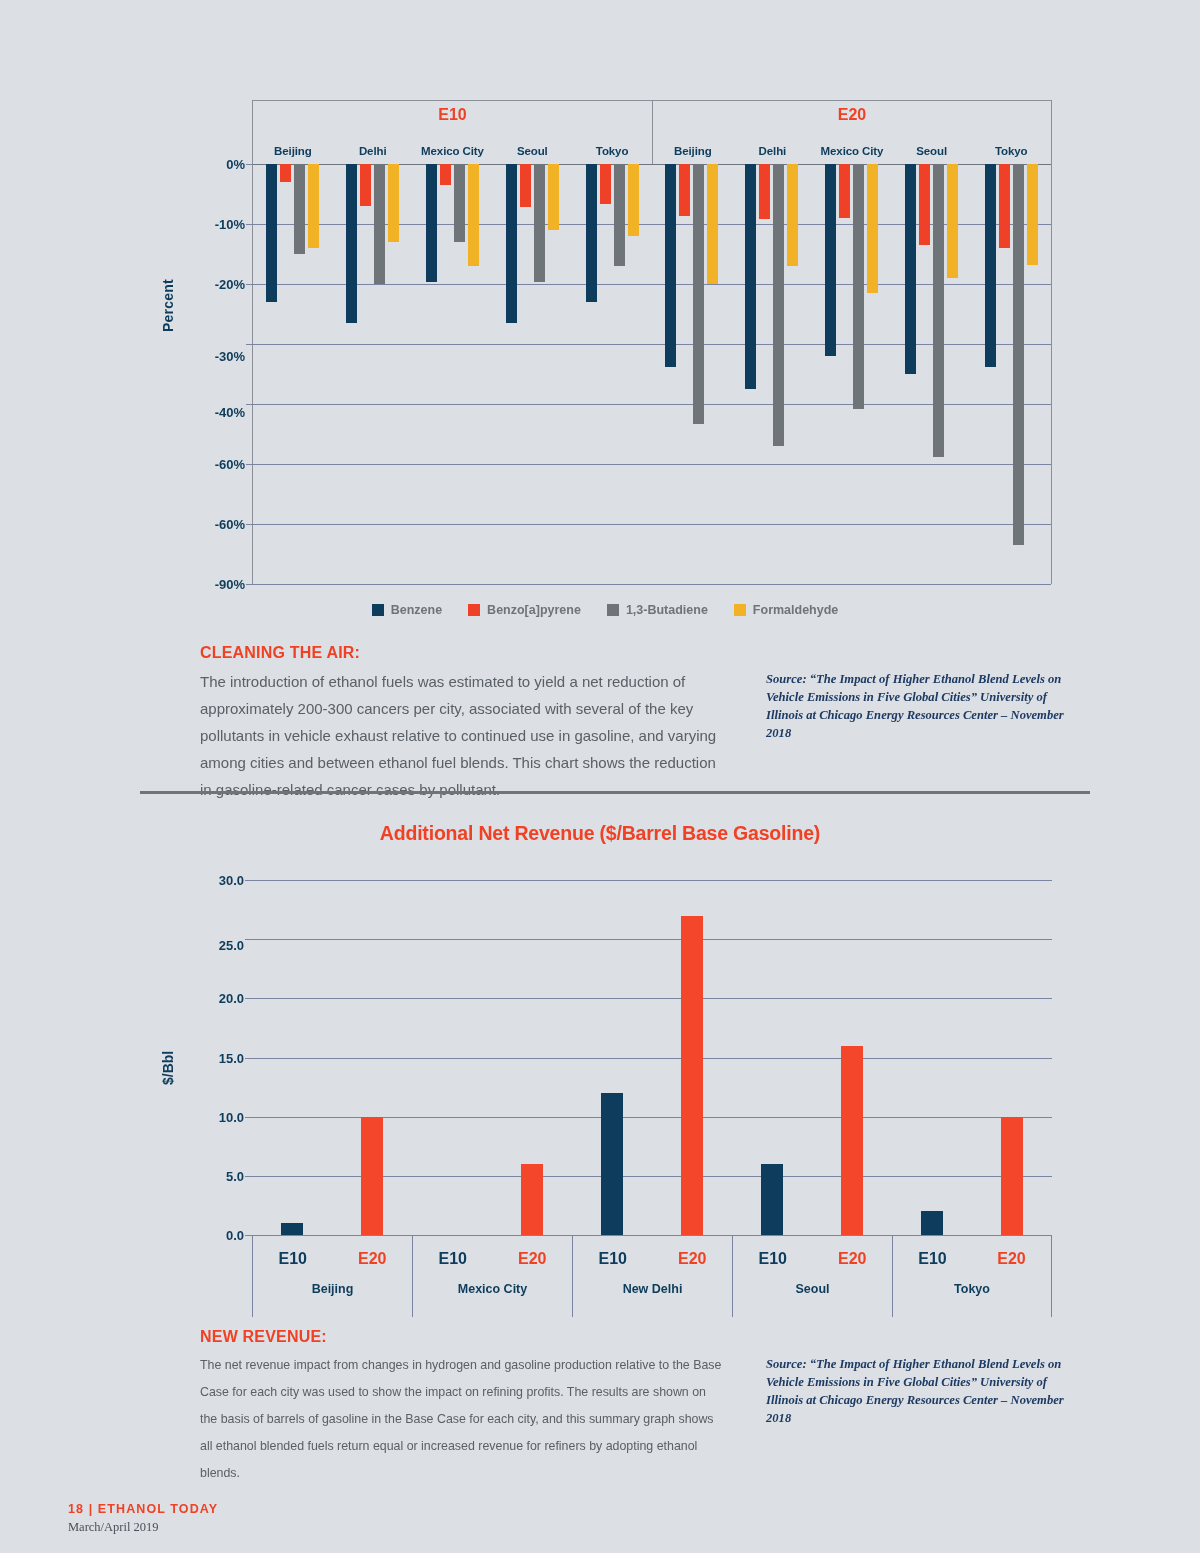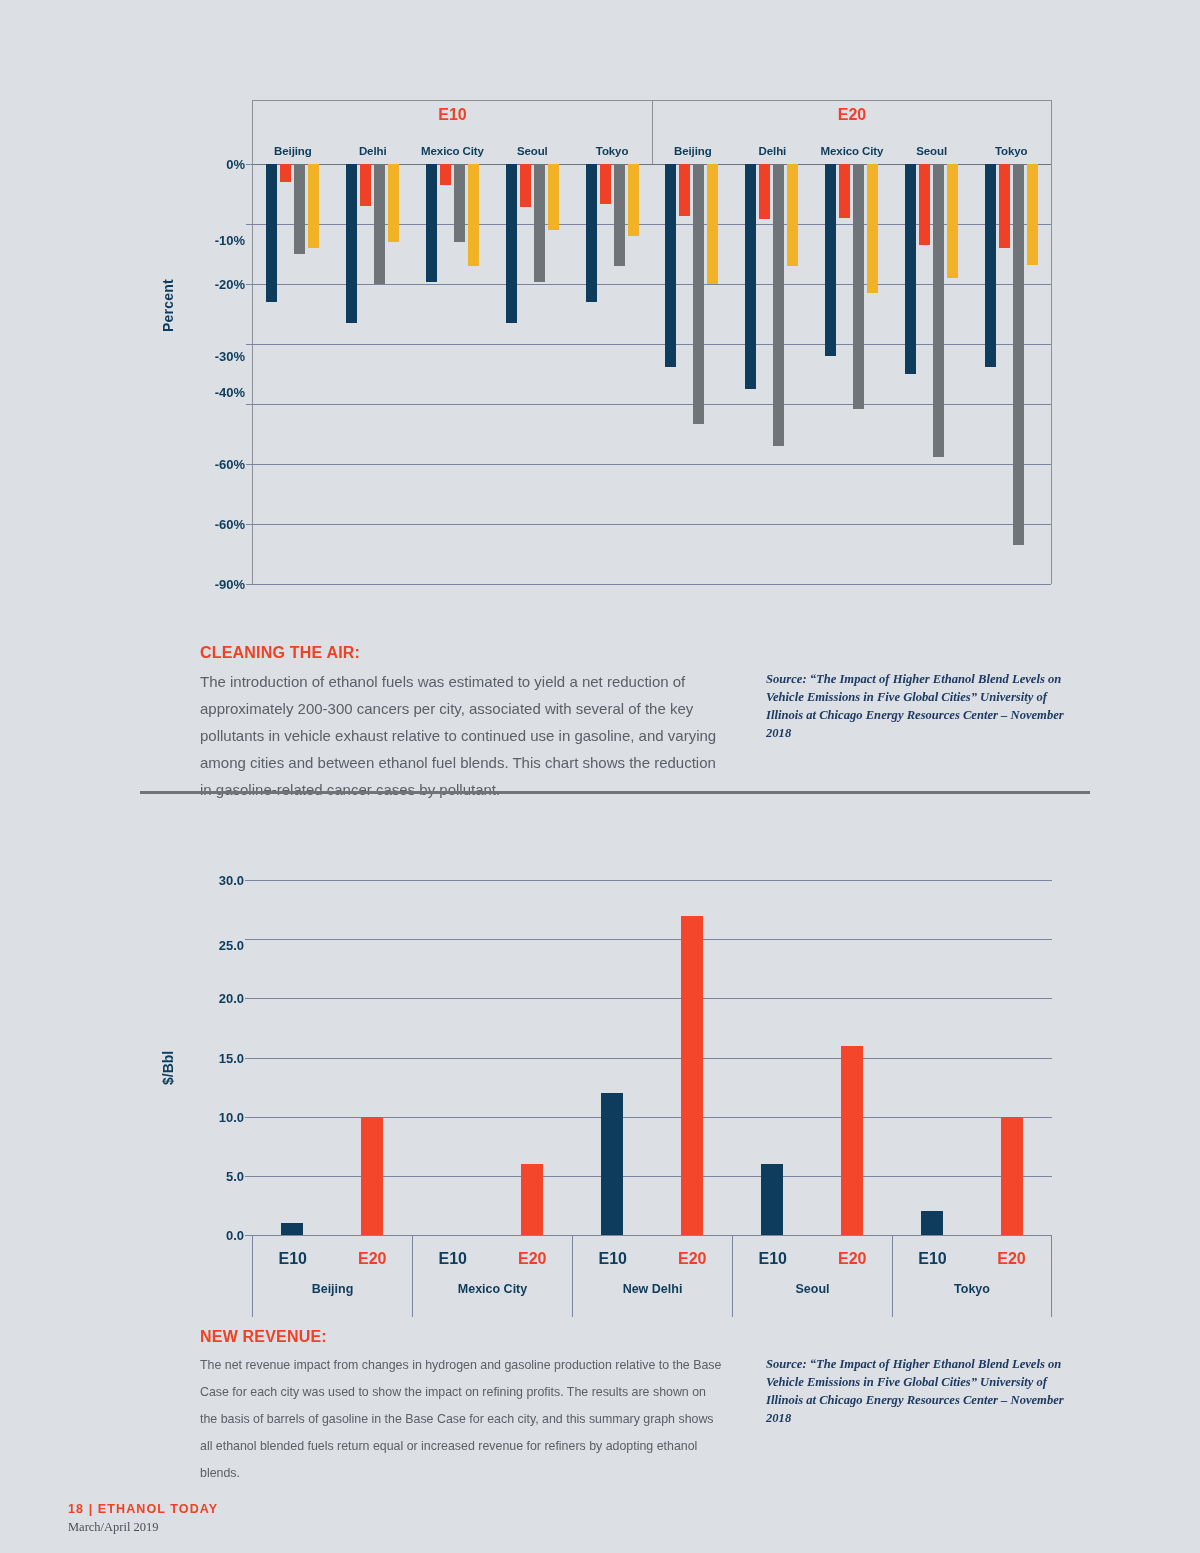--- a/index.html
+++ b/index.html
@@ -198,30 +198,30 @@
         </div>
       </div>
 
     <div class="c1-plot">
       <div class="c1-grid" id="c1grid">
           <div class="gl zero" style="top: 0px;"></div>
           <div class="tick" style="top: 0px;"></div>
           <div class="ylab" style="top: 0px;">0%</div>
           <div class="gl" style="top: 60px;"></div>
           <div class="tick" style="top: 60px;"></div>
-          <div class="ylab" style="top: 76px;">-10%</div>
+          <div class="ylab" style="top: 60px;">-10%</div>
           <div class="gl" style="top: 120px;"></div>
           <div class="tick" style="top: 120px;"></div>
           <div class="ylab" style="top: 120px;">-20%</div>
           <div class="gl" style="top: 180px;"></div>
           <div class="tick" style="top: 180px;"></div>
           <div class="ylab" style="top: 180px; margin-top: 12px;">-30%</div>
           <div class="gl" style="top: 240px;"></div>
           <div class="tick" style="top: 240px;"></div>
-          <div class="ylab" style="top: 228px; margin-left: 33px;">-40%</div>
+          <div class="ylab" style="top: 248px; margin-left: 33px;">-40%</div>
           <div class="gl" style="top: 300px;"></div>
           <div class="tick" style="top: 300px;"></div>
           <div class="ylab" style="top: 300px;">-60%</div>
           <div class="gl" style="top: 360px;"></div>
           <div class="tick" style="top: 360px;"></div>
           <div class="ylab" style="top: 360px;">-60%</div>
           <div class="gl" style="top: 420px;"></div>
           <div class="tick" style="top: 420px;"></div>
           <div class="ylab" style="top: 420px;">-90%</div>
         </div>
@@ -363,27 +363,46 @@
               <i style="background: rgb(110, 116, 120); height: 381px;"></i>
             </div>
             <div class="bar-neg">
               <i style="background: rgb(242, 178, 37); height: 100.8px;"></i>
             </div>
           </div>
         </div>
     </div>
   </div>
 
+  <div class="c1-legend" id="c1legend">
+      <div class="leg-item">
+        <span class="leg-sw" style="background: rgb(13, 60, 92);"></span>
+        <span class="leg-lbl">Benzene</span>
+      </div>
+      <div class="leg-item">
+        <span class="leg-sw" style="background: rgb(239, 65, 40);"></span>
+        <span class="leg-lbl">Benzo[a]pyrene</span>
+      </div>
+      <div class="leg-item">
+        <span class="leg-sw" style="background: rgb(110, 116, 120);"></span>
+        <span class="leg-lbl">1,3-Butadiene</span>
+      </div>
+      <div class="leg-item">
+        <span class="leg-sw" style="background: rgb(242, 178, 37);"></span>
+        <span class="leg-lbl">Formaldehyde</span>
+      </div>
+    </div>
 
   <div class="tb1-head">CLEANING THE AIR:</div>
   <div class="tb1-body">The introduction of ethanol fuels was estimated to yield a net reduction of approximately 200-300 cancers per city, associated with several of the key pollutants in vehicle exhaust relative to continued use in gasoline, and varying among cities and between ethanol fuel blends. This chart shows the reduction in gasoline-related cancer cases by pollutant.</div>
   <div class="src1">Source: “The Impact of Higher Ethanol Blend Levels on Vehicle Emissions in Five Global Cities” University of Illinois at Chicago Energy Resources Center – November 2018</div>
 
   <div class="divider"></div>
 
+  <div class="chart2-title">Additional Net Revenue ($/Barrel Base Gasoline)</div>
 
   <div class="c2-wrap">
     <div class="axis-title-2">$/Bbl</div>
 
     <div class="c2-plot">
       <div class="c1-grid" id="c2grid">
           <div class="gl" style="top: 0px;"></div>
           <div class="tick" style="top: 0px;"></div>
           <div class="ylab" style="top: 0px;">30.0</div>
           <div class="gl" style="top: 59.1667px;"></div>

